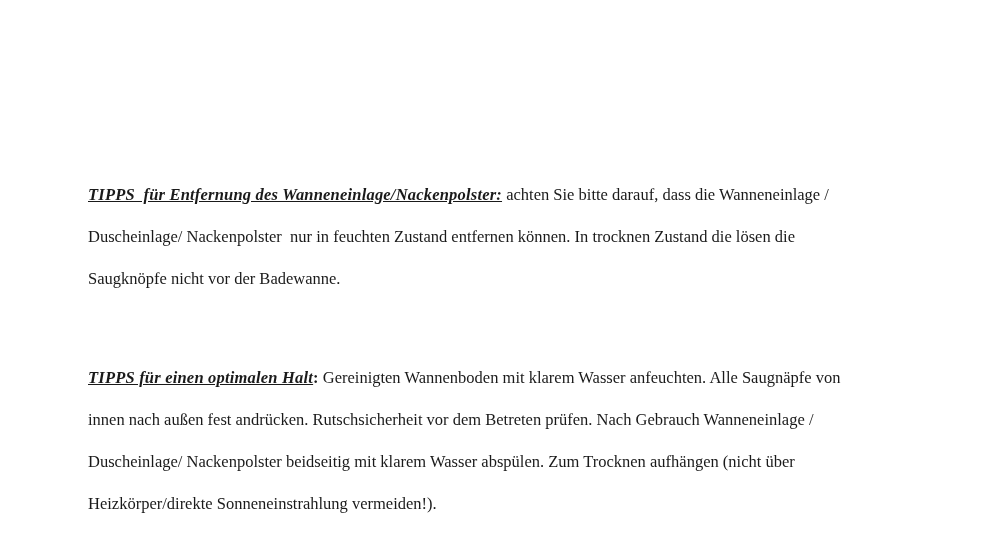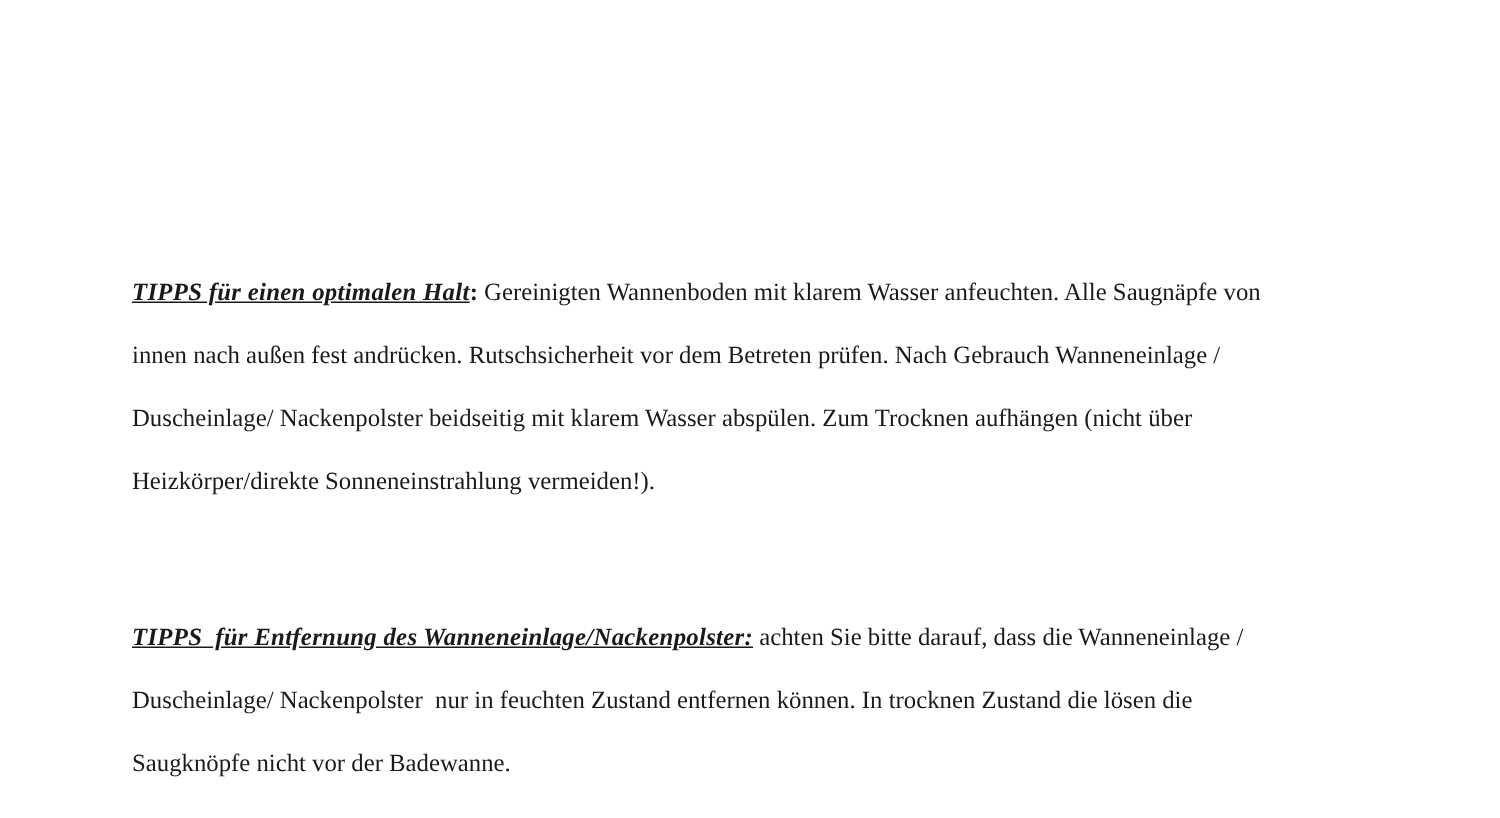--- a/index.html
+++ b/index.html
@@ -29,24 +29,24 @@
   .bold { font-weight: bold; }
   .italic { font-style: italic; }
   .underline { text-decoration: underline; }
   .heading { letter-spacing: 0.2px; }
 </style>
 </head>
 <body>
 
 <div class="doc">
 
+  <p class="para para-removal"><span class="heading bold italic underline">TIPPS  für Entfernung des Wanneneinlage/Nackenpolster:</span><span> achten Sie bitte darauf, dass die Wanneneinlage /</span><br>
+<span>Duscheinlage/ Nackenpolster  nur in feuchten Zustand entfernen können. In trocknen Zustand die lösen die</span><br>
+<span>Saugknöpfe nicht vor der Badewanne.</span></p>
+
   <p class="para para-optimal-hold"><span class="heading bold italic underline">TIPPS für einen optimalen Halt</span><span class="bold">:</span><span> Gereinigten Wannenboden mit klarem Wasser anfeuchten. Alle Saugnäpfe von</span><br>
 <span>innen nach außen fest andrücken. Rutschsicherheit vor dem Betreten prüfen. Nach Gebrauch Wanneneinlage /</span><br>
 <span>Duscheinlage/ Nackenpolster beidseitig mit klarem Wasser abspülen. Zum Trocknen aufhängen (nicht über</span><br>
 <span>Heizkörper/direkte Sonneneinstrahlung vermeiden!).</span></p>
-
-  <p class="para para-removal"><span class="heading bold italic underline">TIPPS  für Entfernung des Wanneneinlage/Nackenpolster:</span><span> achten Sie bitte darauf, dass die Wanneneinlage /</span><br>
-<span>Duscheinlage/ Nackenpolster  nur in feuchten Zustand entfernen können. In trocknen Zustand die lösen die</span><br>
-<span>Saugknöpfe nicht vor der Badewanne.</span></p>
 
   
 
 </div>
 
 </body></html>

